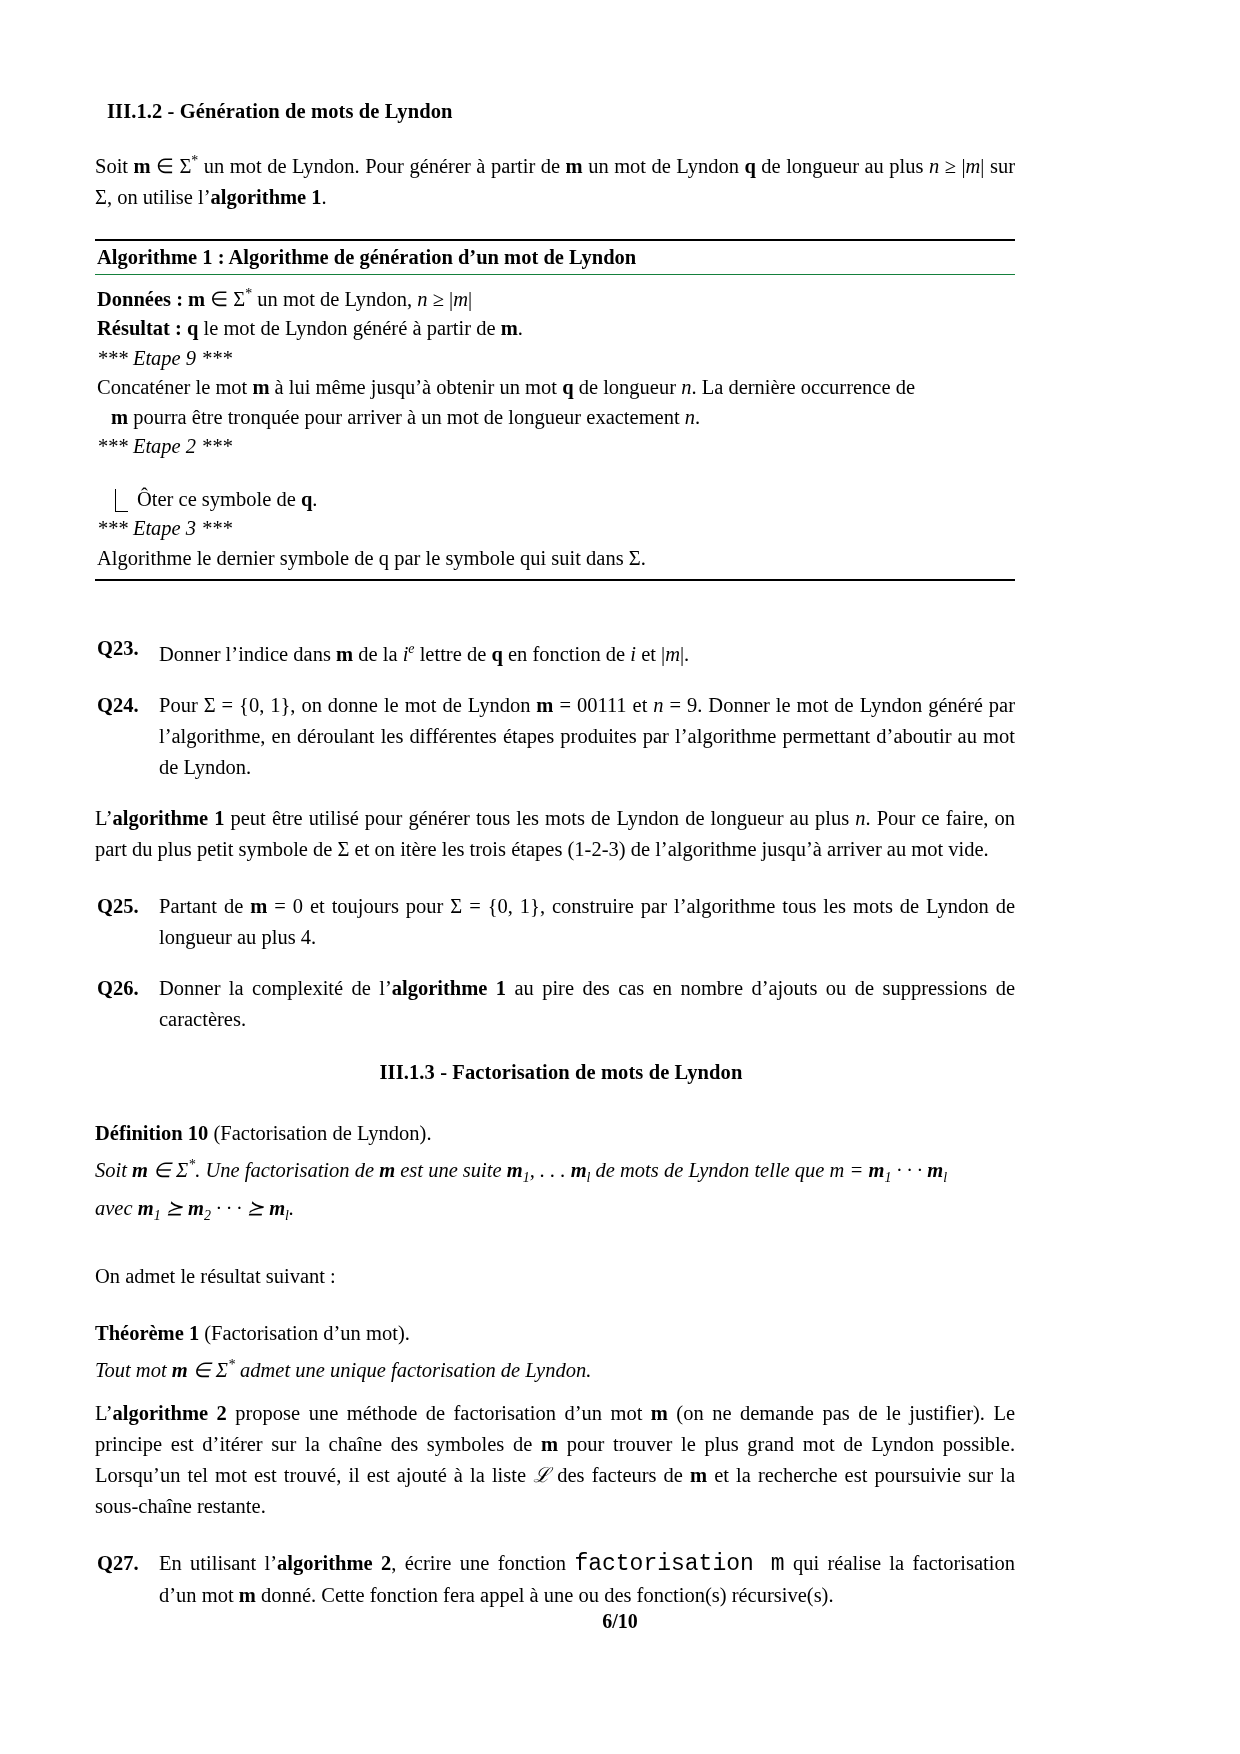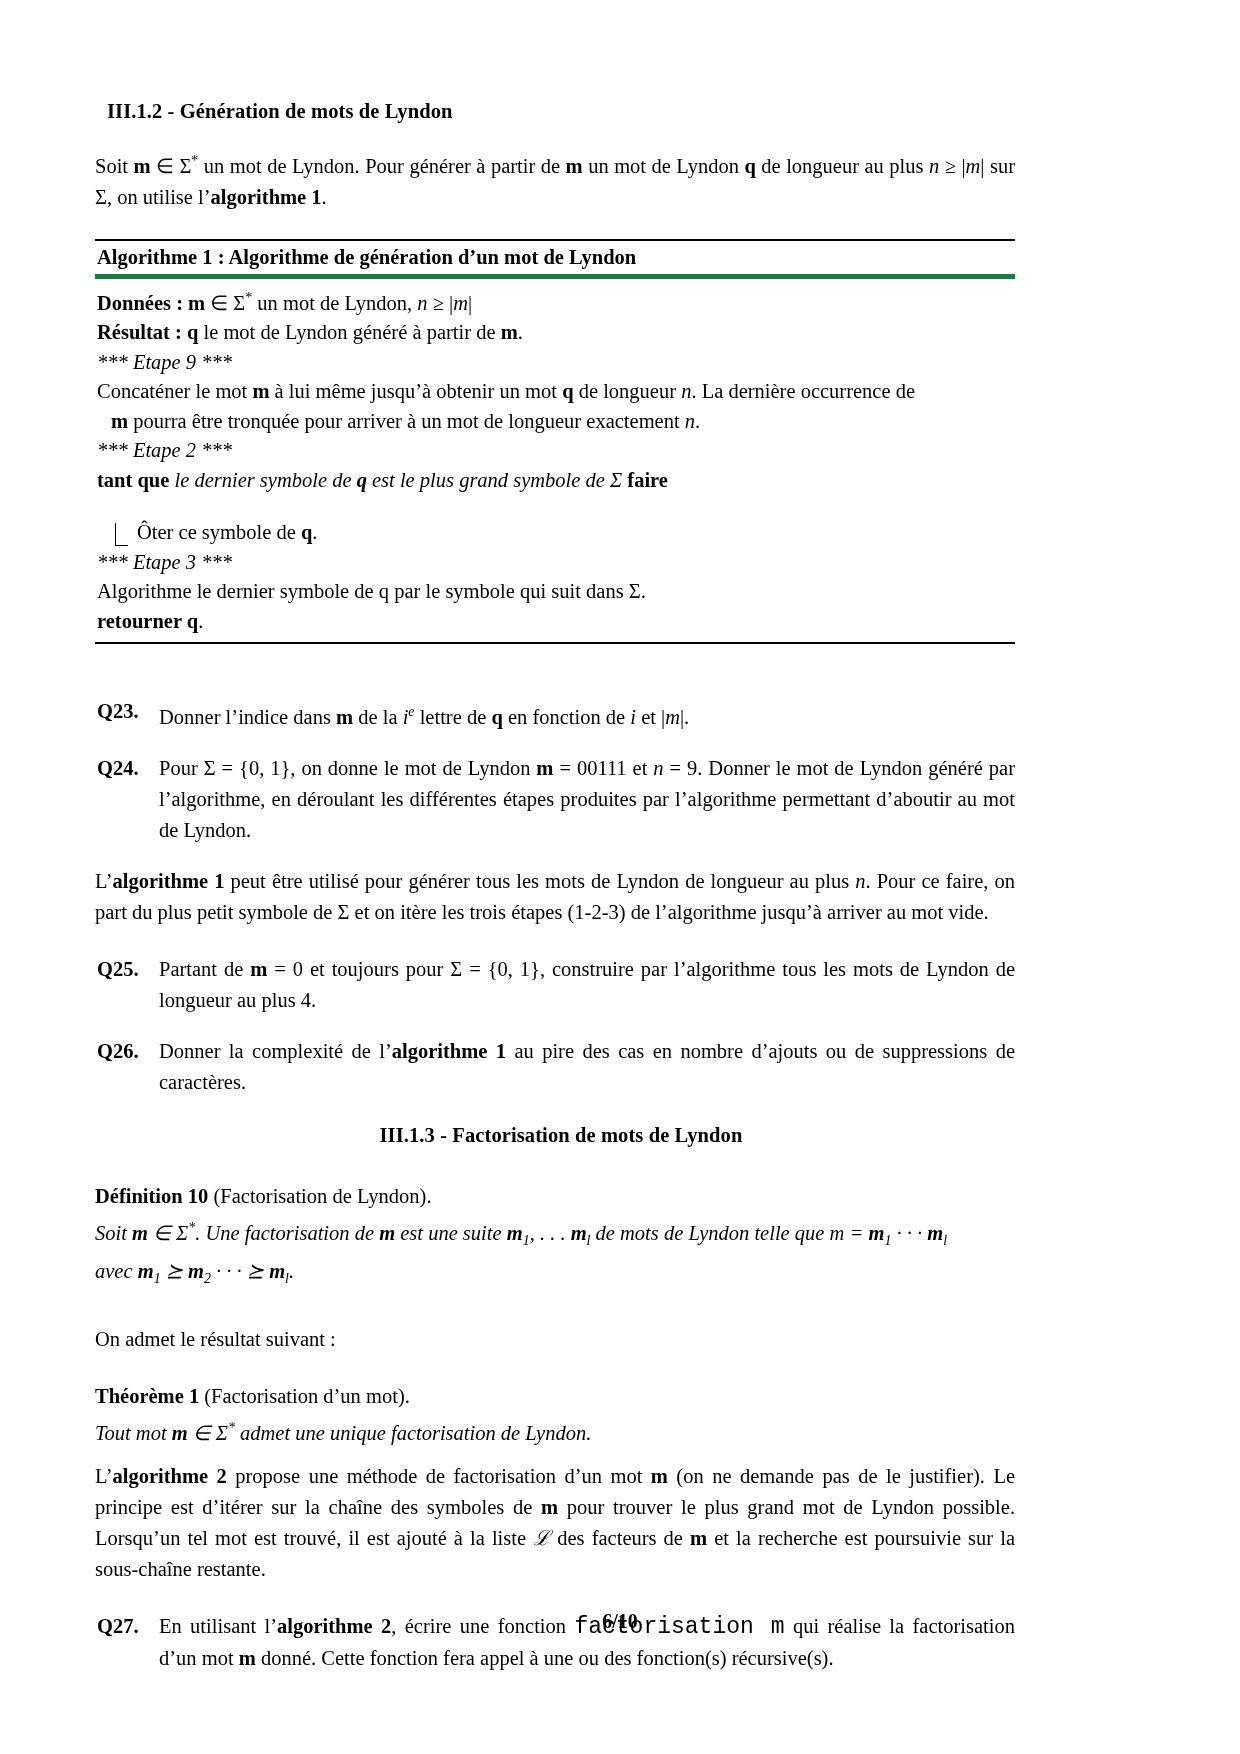--- a/index.html
+++ b/index.html
@@ -50,21 +50,21 @@
   .algo {
     margin: 26px 0 30px 0;
     border-top: 2px solid #000;
     border-bottom: 2px solid #000;
     padding: 0;
   }
   .algo-title {
     font-size: 20.5px;
     font-weight: bold;
     padding: 5px 2px 5px 2px;
-    border-bottom: 5px solid #15803d;
+    border-bottom: 1px solid #15803d;
   }
   .algo-body {
     padding: 4px 2px 6px 2px;
     font-size: 20.5px;
     line-height: 29.5px;
   }
   .algo-line { margin: 0; }
   .algo-line.indent { padding-left: 24px; text-indent: -10px; }
   .algo-step { font-style: italic; }
   .algo-block {
@@ -136,32 +136,30 @@
         <div class="algo-line"><span class="b">Résultat : </span><span class="b">q</span><span> le mot de Lyndon généré à partir de </span><span class="b">m</span><span>.</span></div>
 
         <div class="algo-line algo-step">*** Etape 9 ***</div>
 
         <div class="algo-line"><span>Concaténer le mot </span><span class="b">m</span><span> à lui même jusqu’à obtenir un mot </span><span class="b">q</span><span> de longueur </span><span class="i">n</span><span>. La dernière occurrence de</span></div>
 
         <div class="algo-line indent"><span class="b">m</span><span> pourra être tronquée pour arriver à un mot de longueur exactement </span><span class="i">n</span><span>.</span></div>
 
         <div class="algo-line algo-step">*** Etape 2 ***</div>
 
-        <div class="algo-line"><span class="b">tant que</span><span class="i"> le dernier symbole de </span><span class="b i">q</span><span class="i"> est le plus grand symbole de </span><span class="i">Σ </span><span class="b">faire</span></div>
 
         <div class="algo-block">
           <span class="algo-bracket"></span>
           <span><span>Ôter ce symbole de </span><span class="b">q</span><span>.</span></span>
         </div>
 
         <div class="algo-line algo-step">*** Etape 3 ***</div>
 
         <div class="algo-line">Algorithme le dernier symbole de q par le symbole qui suit dans Σ.</div>
 
-        <div class="algo-line"><span class="b">retourner q</span><span>.</span></div>
       </div>
     </div>
 
     <div class="spacer-md"></div>
 
     <div class="q">
       <div class="q-label">Q23.</div>
       <div class="q-text"><span>Donner l’indice dans </span><span class="b">m</span><span> de la </span><span class="i">i</span><span class="sup i">e</span><span> lettre de </span><span class="b">q</span><span> en fonction de </span><span class="i">i</span><span> et |</span><span class="i">m</span><span>|.</span></div>
     </div>
 

